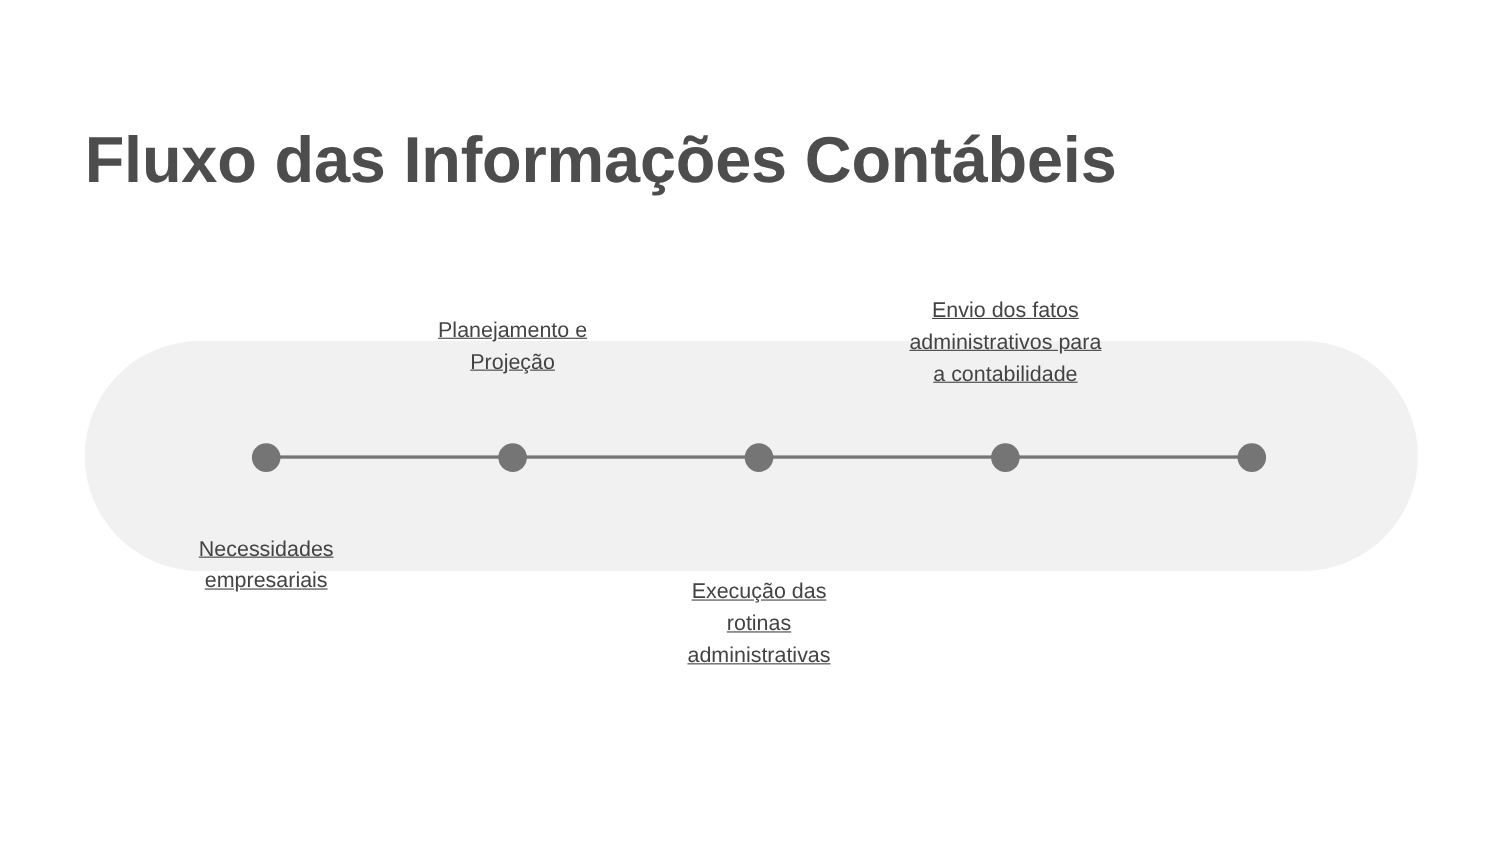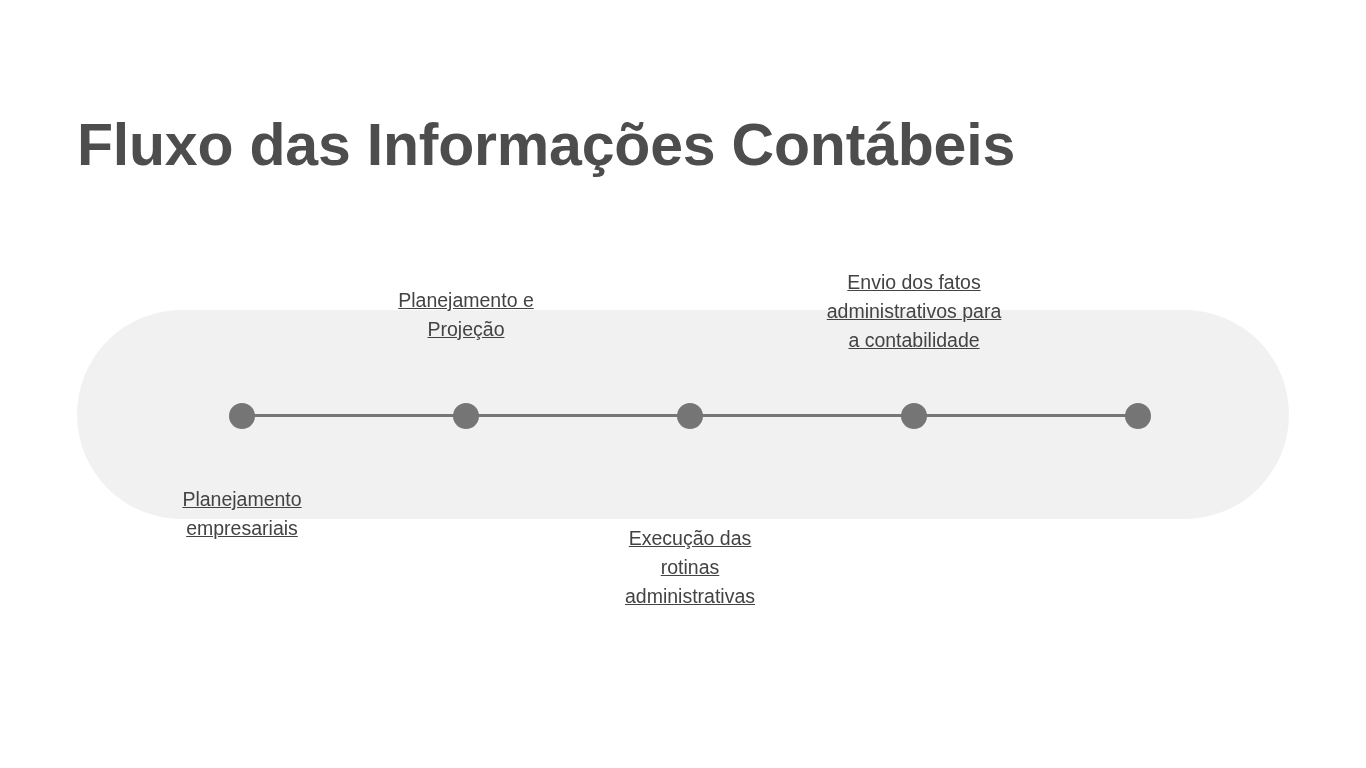--- a/index.html
+++ b/index.html
@@ -103,21 +103,21 @@
 
   <h1 id="slide-title">Fluxo das Informações Contábeis</h1>
 
   <div id="timeline-backdrop"></div>
 
   <div id="timeline">
 
     <div id="timeline-axis"></div>
 
     <div class="node" style="left:242px;"></div>
-    <div class="node-label label-below-2line" style="left:242px;">Planejamento
+    <div class="node-label label-below-2line" style="left:242px;">Necessidades
 empresariais</div>
 
     <div class="node" style="left:466px;"></div>
     <div class="node-label label-above-2line" style="left:466px;">Planejamento e
 Projeção</div>
 
     <div class="node" style="left:690px;"></div>
     <div class="node-label label-below-3line" style="left:690px;">Execução das
 rotinas
 administrativas</div>

